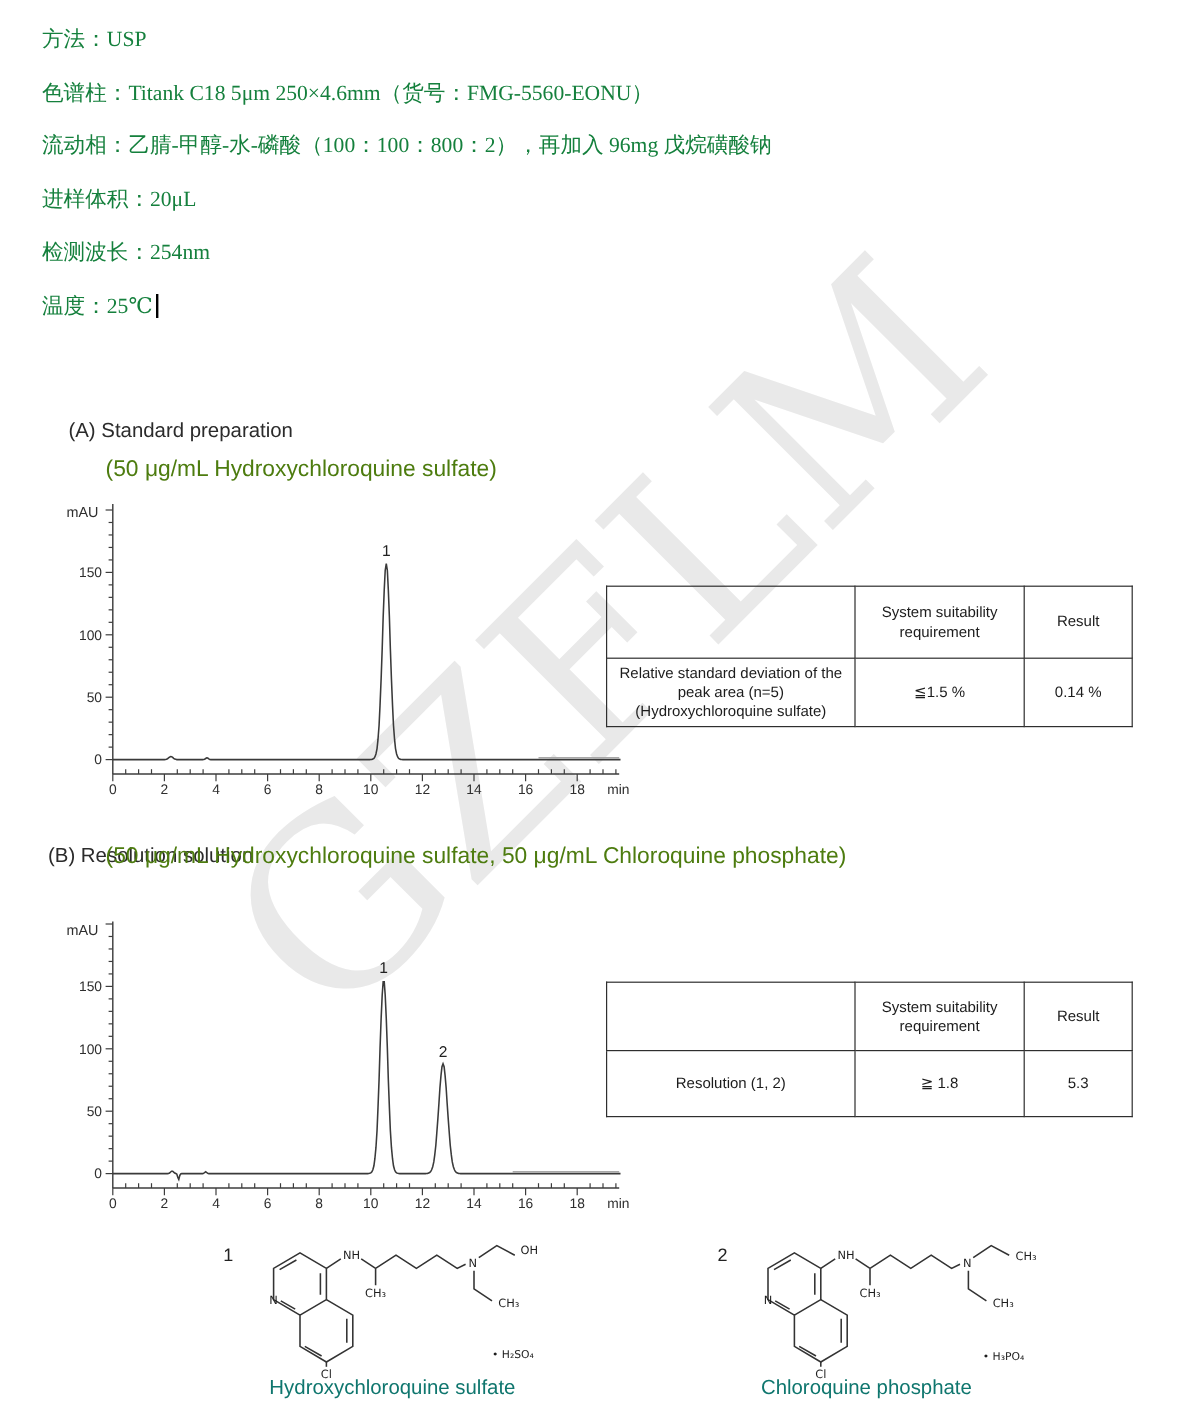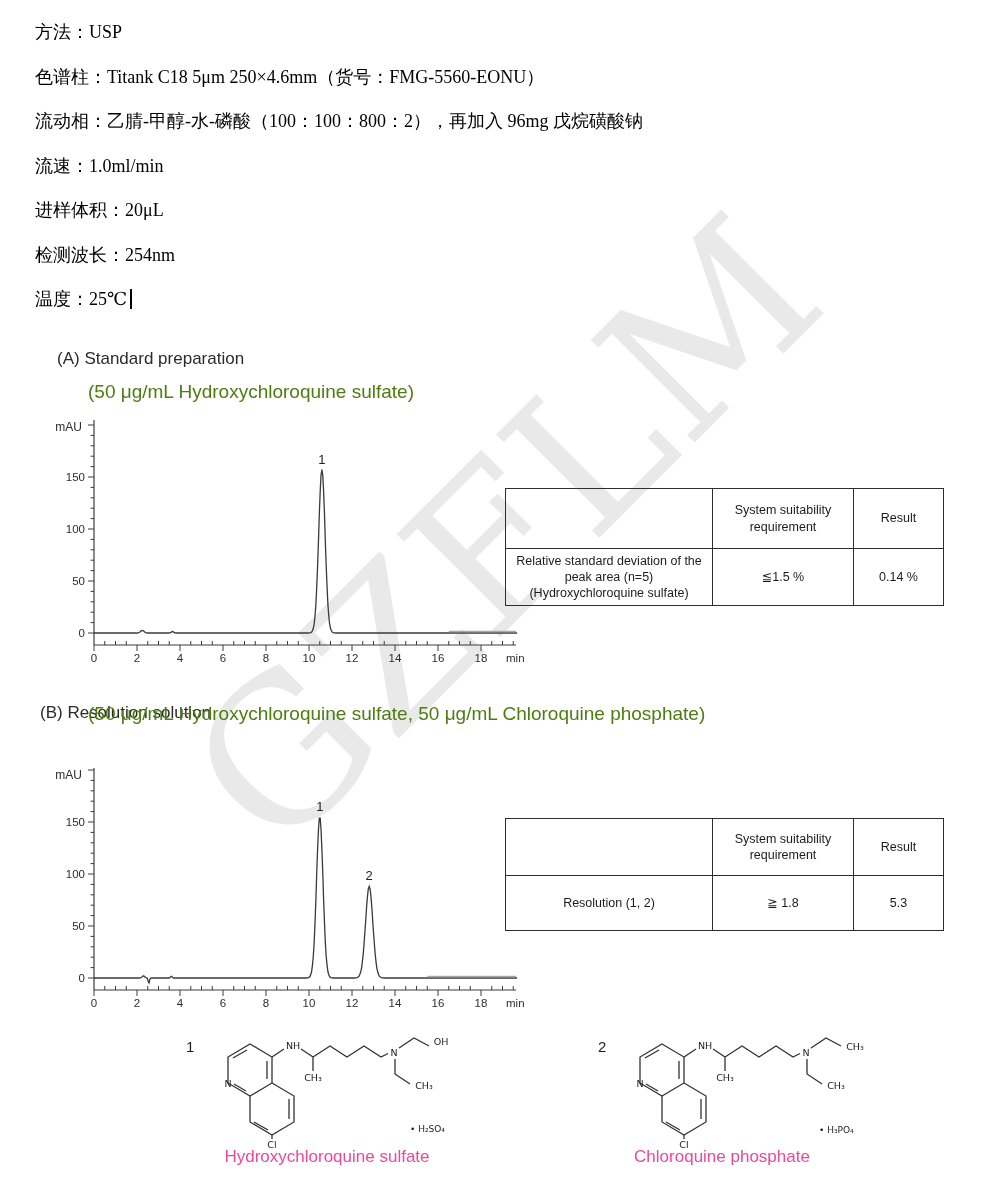--- a/index.html
+++ b/index.html
@@ -6,47 +6,46 @@
   body{width:995px;height:1186px;position:relative;background:#fff;overflow:hidden;
        font-family:"Liberation Sans","DejaVu Sans",sans-serif;}
   .layer{position:absolute;z-index:1}
   
   .wm{position:absolute;left:116px;top:412px;width:780px;height:240px;z-index:0;
       display:flex;align-items:center;justify-content:center;
       transform:rotate(-45deg);font-family:"DejaVu Serif","Liberation Serif",serif;
       font-size:200px;letter-spacing:2px;user-select:none;white-space:nowrap}
   
   .cn{left:35px;top:10px;font-family:"Liberation Serif","DejaVu Serif",serif;
-      font-size:18px;color:#000000}
+      font-size:18px;color:#15803d}
   .cn .line{height:44.5px;display:flex;align-items:center;white-space:pre}
   .caret{display:inline-block;width:1.5px;height:20px;background:#000;margin-left:3px}
   
   .sec{position:absolute;z-index:1;font-size:17px;color:#2b2b2b;white-space:pre}
   .sub{position:absolute;z-index:1;font-size:19px;color:#4d7c0f;white-space:pre}
   
   table.suit{border-collapse:collapse;table-layout:fixed;position:absolute;z-index:1;background:transparent}
   table.suit td{border:1.2px solid #2e2e2e;text-align:center;vertical-align:middle;
       font-size:12.5px;color:#1c1c1c;line-height:1.3;padding:2px 8px}
   
   svg.chrom{position:absolute;z-index:1;overflow:visible}
   
   svg.struct{position:absolute;z-index:1;overflow:visible}
   .structnum{position:absolute;z-index:1;font-size:15px;color:#222}
-  .caption{position:absolute;z-index:1;width:250px;text-align:center;font-size:17px;color:#ec4899;white-space:nowrap}
+  .caption{position:absolute;z-index:1;width:250px;text-align:center;font-size:17px;color:#0f766e;white-space:nowrap}
 </style>
 </head>
 <body>
 
 <div class="wm" style="color: rgb(233, 233, 233);">GZFLM</div>
 
 <div class="layer cn">
   <div class="line"><span>方法：USP</span></div>
   <div class="line"><span>色谱柱：Titank C18 5μm 250×4.6mm（货号：FMG-5560-EONU）</span></div>
   <div class="line"><span>流动相：乙腈-甲醇-水-磷酸（100：100：800：2），再加入 96mg 戊烷磺酸钠</span></div>
-  <div class="line"><span>流速：1.0ml/min</span></div>
   <div class="line"><span>进样体积：20μL</span></div>
   <div class="line"><span>检测波长：254nm</span></div>
   <div class="line"><span>温度：25℃</span><span class="caret"></span></div>
 </div>
 
 <div class="sec" style="left:57px;top:349px"><span>(A) </span><span>Standard preparation</span></div>
 <div class="sub" style="left:88px;top:381px">(50 μg/mL Hydroxychloroquine sulfate)</div>
 
 <svg class="chrom" style="left:38px;top:415px" width="505" height="256">
     <line x1="56" y1="5" x2="56" y2="230" stroke="#3d3d3d" stroke-width="1.2"></line>

